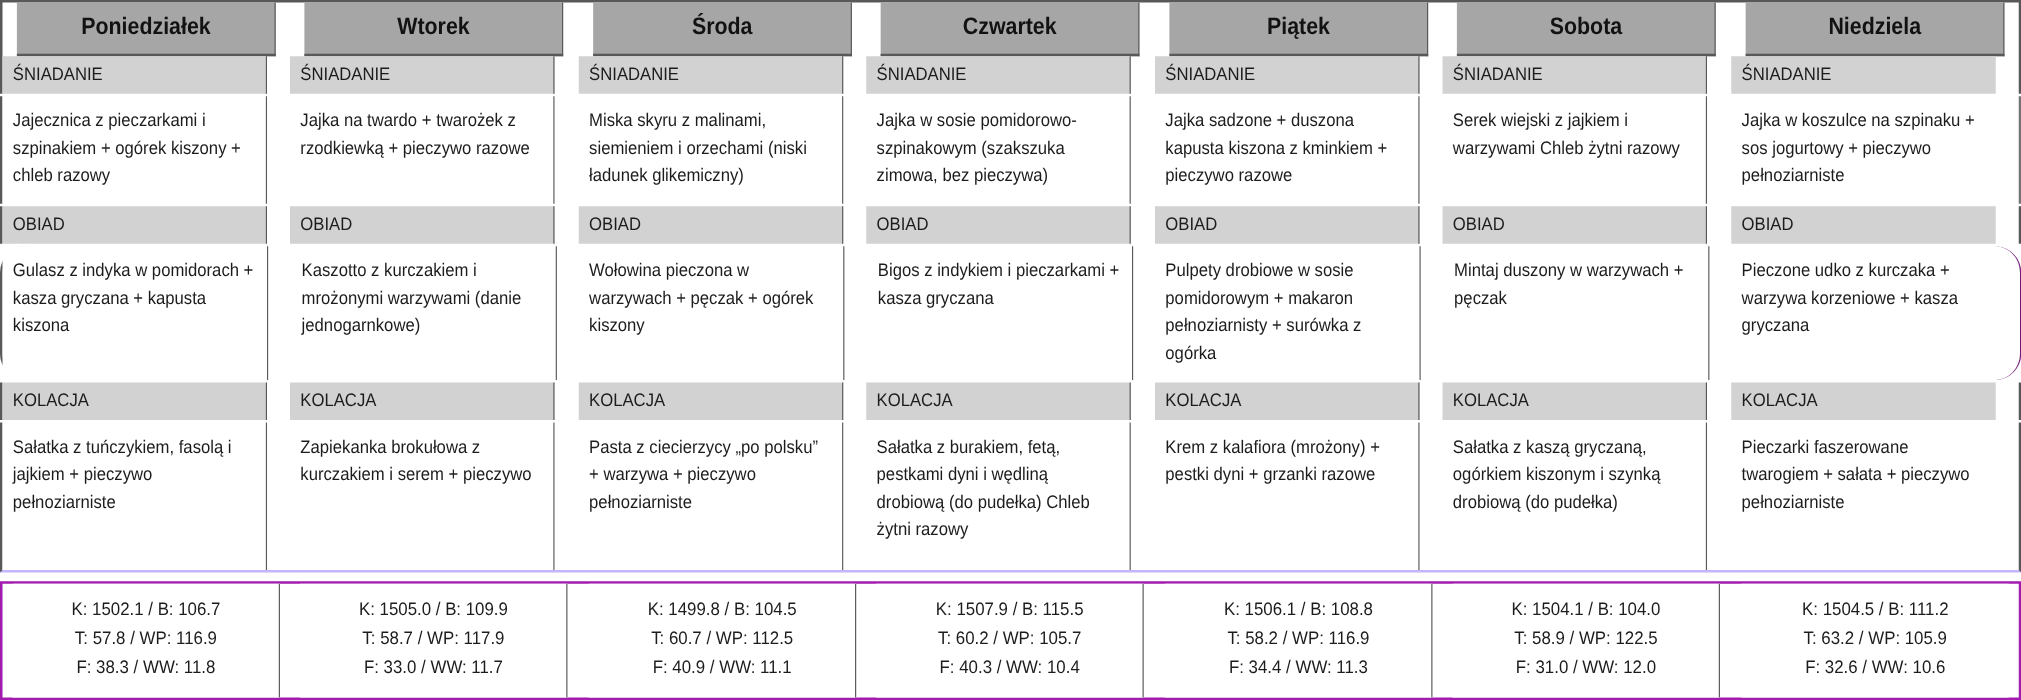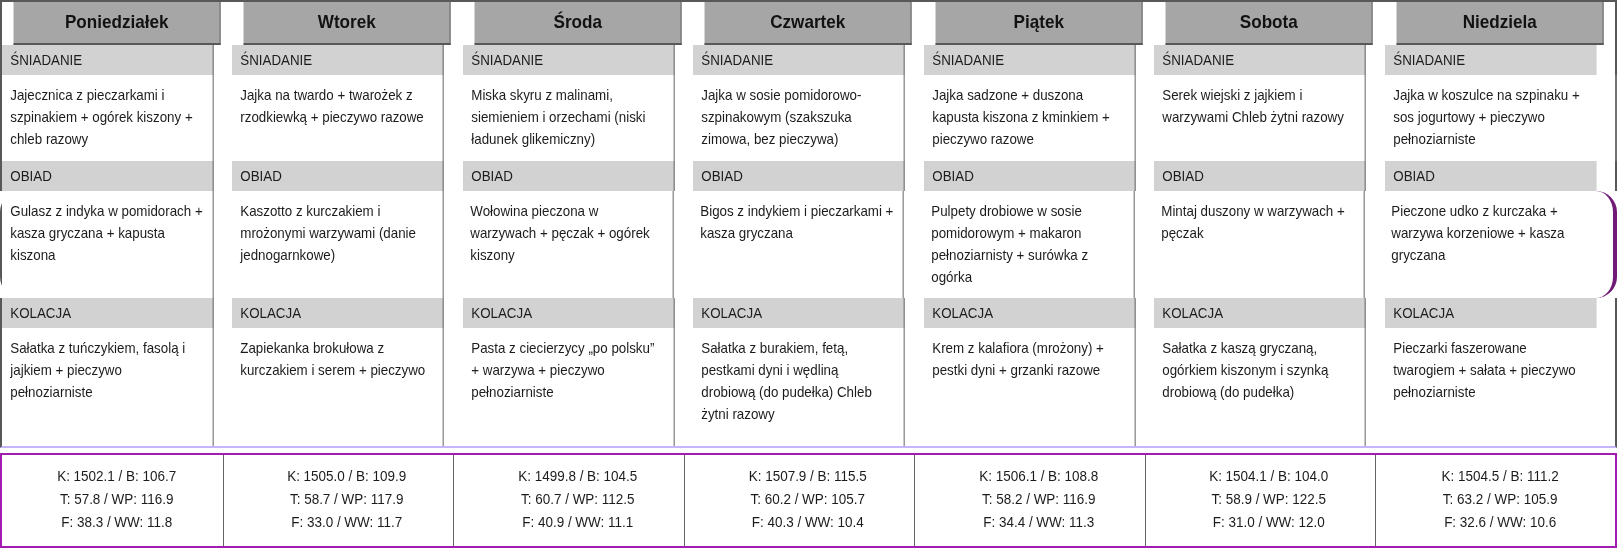--- a/index.html
+++ b/index.html
@@ -13,20 +13,21 @@
     font-family: "Liberation Sans", sans-serif;
     overflow: hidden;
   }
 
   #meal-plan {
     width: 1617px;
     height: 560px;
     box-sizing: border-box;
     display: flex;
     flex-direction: column;
+    justify-content: space-between;
   }
 
   
   .grid {
     display: grid;
     grid-template-columns: repeat(7, 1fr);
     width: 1617px;
     box-sizing: border-box;
   }
 
@@ -146,21 +147,21 @@
   <div class="grid" style="border-left:2px solid #58585a;border-right:2px solid #58585a;">
     <div class="meal-label-cell">OBIAD</div>
     <div class="meal-label-cell">OBIAD</div>
     <div class="meal-label-cell">OBIAD</div>
     <div class="meal-label-cell">OBIAD</div>
     <div class="meal-label-cell">OBIAD</div>
     <div class="meal-label-cell">OBIAD</div>
     <div class="meal-label-cell">OBIAD</div>
   </div>
 
-  <div class="grid row-lunch" style="border-left:2px solid #58585a;border-right:4px solid #701a75;border-radius:21px;">
+  <div class="grid row-lunch" style="border-left:2px solid #58585a;border-right:1px solid #701a75;border-radius:21px;">
     <div class="meal-desc-cell">Gulasz z indyka w pomidorach + kasza gryczana + kapusta kiszona</div>
     <div class="meal-desc-cell">Kaszotto z kurczakiem i mrożonymi warzywami (danie jednogarnkowe)</div>
     <div class="meal-desc-cell">Wołowina pieczona w warzywach + pęczak + ogórek kiszony</div>
     <div class="meal-desc-cell">Bigos z indykiem i pieczarkami + kasza gryczana</div>
     <div class="meal-desc-cell">Pulpety drobiowe w sosie pomidorowym + makaron pełnoziarnisty + surówka z ogórka</div>
     <div class="meal-desc-cell">Mintaj duszony w warzywach + pęczak</div>
     <div class="meal-desc-cell">Pieczone udko z kurczaka + warzywa korzeniowe + kasza gryczana</div>
   </div>
 
   <div class="grid" style="border-left:2px solid #58585a;border-right:2px solid #58585a;">

